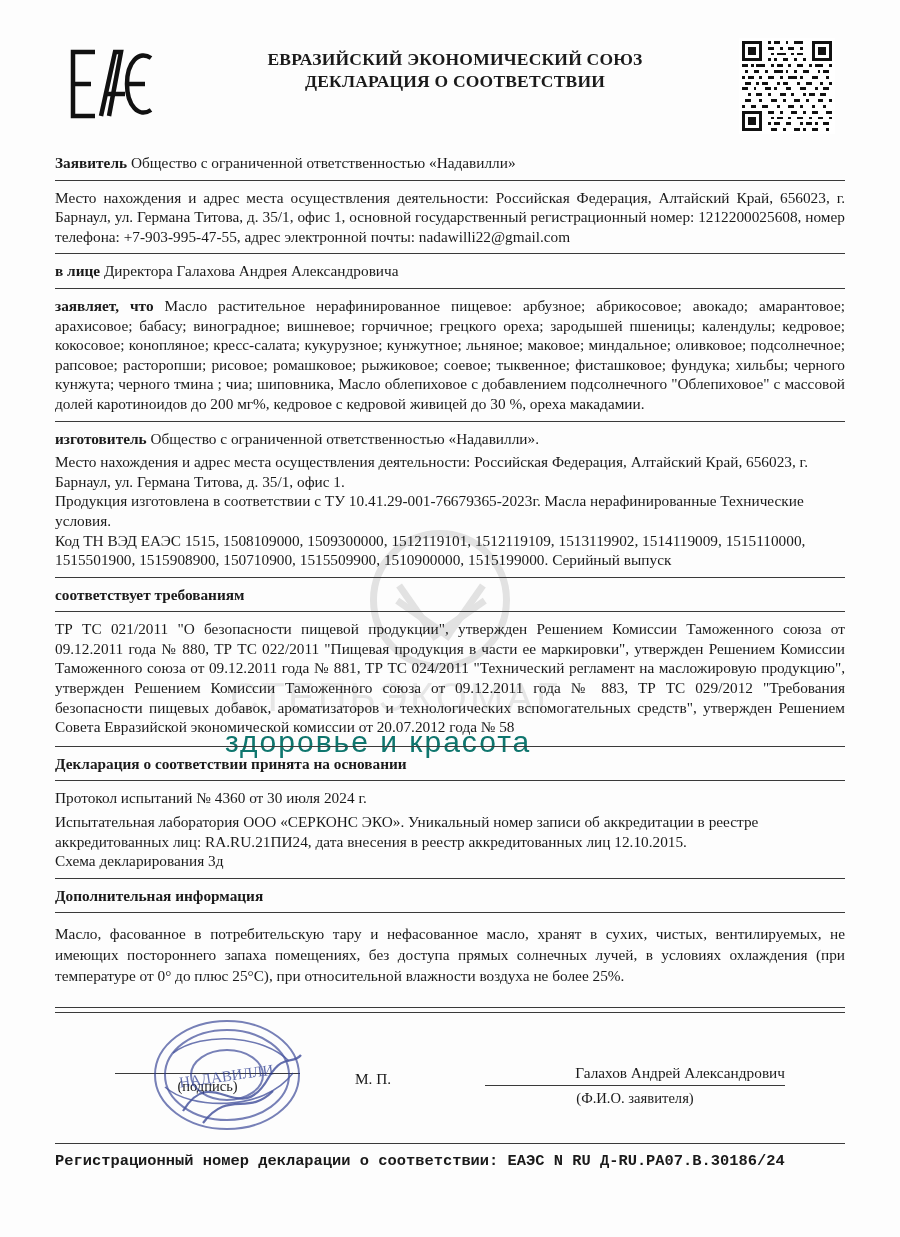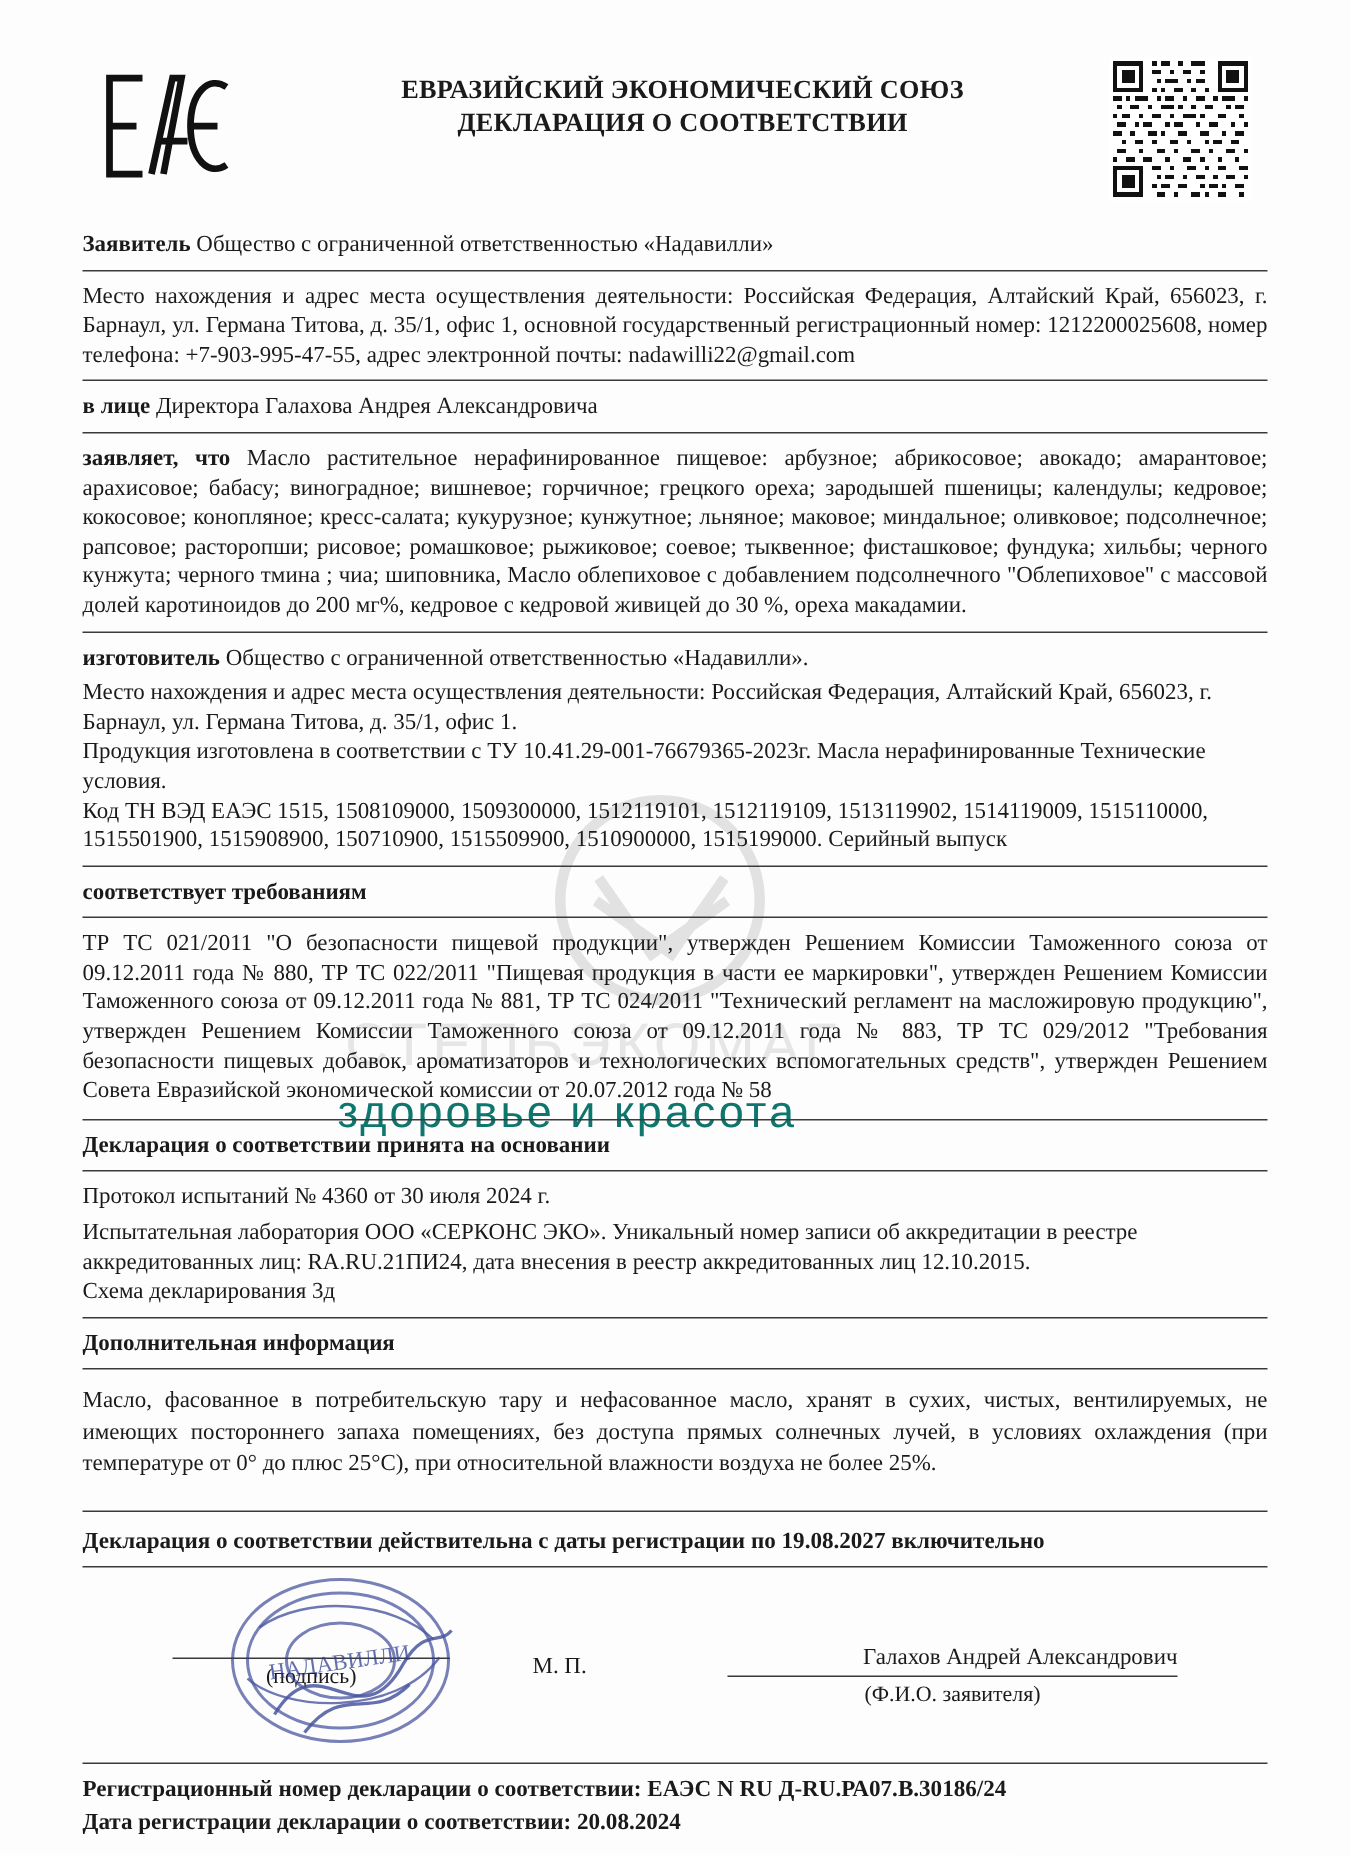--- a/index.html
+++ b/index.html
@@ -192,20 +192,21 @@
     height: 168px;
     z-index: 4;
     opacity: 0.85;
   }
   
   .footer {
     margin: 14px 55px 0 55px;
     font-weight: bold;
     font-size: 15.4px;
     line-height: 22px;
+    font-family: Liberation Mono, monospace;
   }
   .footer .rule-f {
     border-top: 1.3px solid #3a3a3a;
     margin-bottom: 6px;
   }
 </style>
 </head>
 <body>
 
 <div class="page">
@@ -426,25 +427,20 @@
       <div class="rule"></div>
 
       <div class="sec b">Дополнительная информация</div>
 
       <div class="rule"></div>
 
       <div class="sec just" style="padding:6px 0 18px 0; line-height:21px;">Масло, фасованное в потребительскую тару и нефасованное масло, хранят в сухих, чистых, вентилируемых, не имеющих постороннего запаха помещениях, без доступа прямых солнечных лучей, в условиях охлаждения (при температуре от 0° до плюс 25°С), при относительной влажности воздуха не более 25%.</div>
 
       <div class="rule"></div>
 
-      <div class="valid">
-        <span>Декларация о соответствии действительна с даты регистрации по</span>
-        <span>19.08.2027</span>
-        <span>включительно</span>
-      </div>
 
       <div class="rule"></div>
 
       <div class="sig-area">
         <div class="stamp">
           <svg viewBox="0 0 168 168" width="168" height="168">
             <g fill="none" stroke="#2b3a8f" stroke-width="2" opacity="0.75">
               <ellipse cx="84" cy="84" rx="72" ry="54"></ellipse>
               <ellipse cx="84" cy="84" rx="62" ry="45"></ellipse>
               <ellipse cx="84" cy="84" rx="36" ry="25"></ellipse>
@@ -469,20 +465,16 @@
       </div>
 
     </div>
 
     <div class="footer">
       <div class="rule-f"></div>
       <div>
         <span>Регистрационный номер декларации о соответствии:</span>
         <span>ЕАЭС N RU Д-RU.РА07.В.30186/24</span>
       </div>
-      <div>
-        <span>Дата регистрации декларации о соответствии:</span>
-        <span>20.08.2024</span>
-      </div>
     </div>
 
   </div>
 </div>
 
 </body></html>

